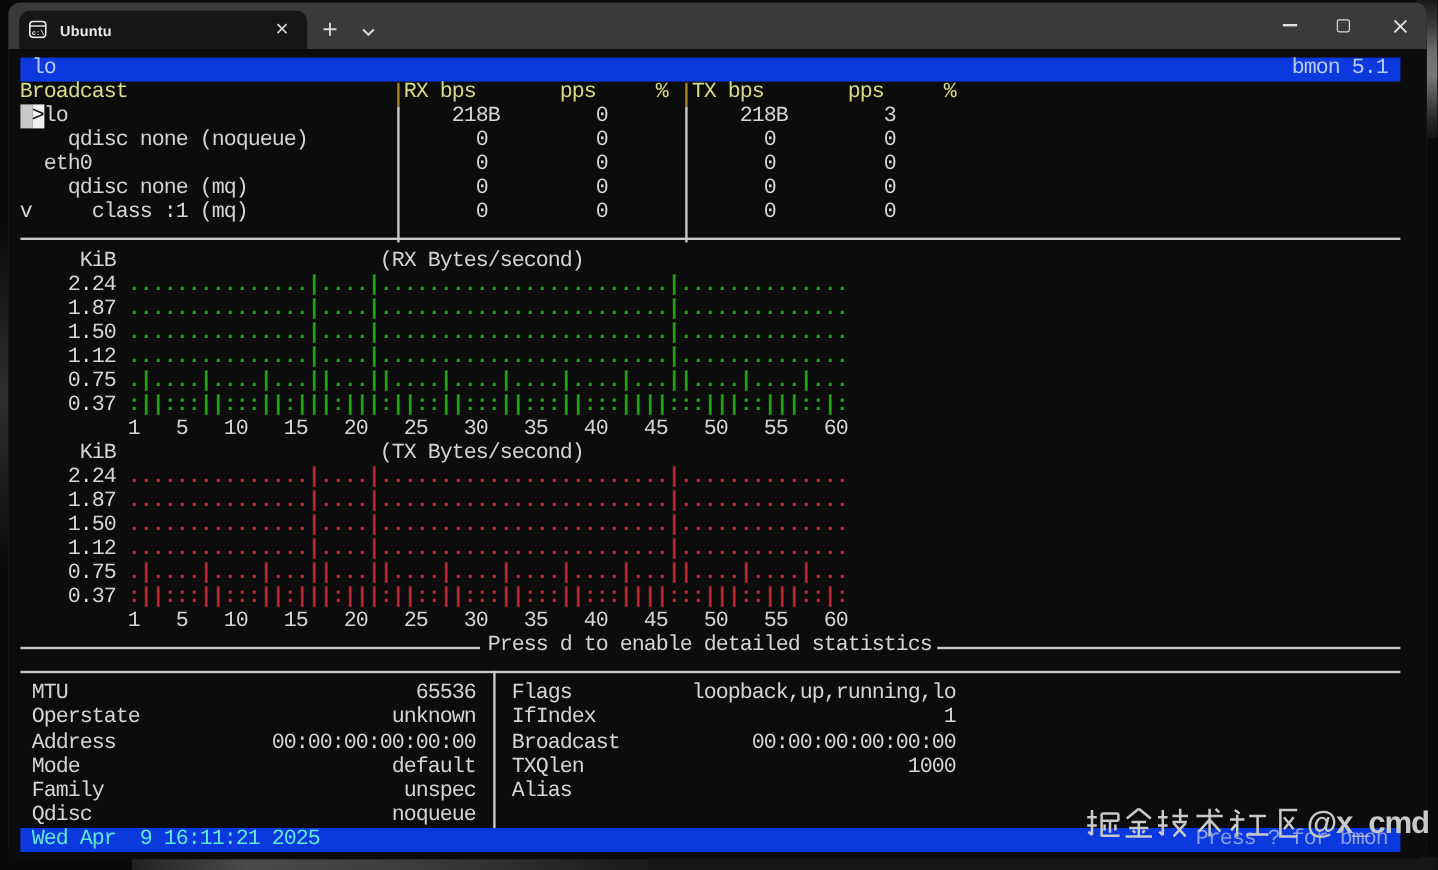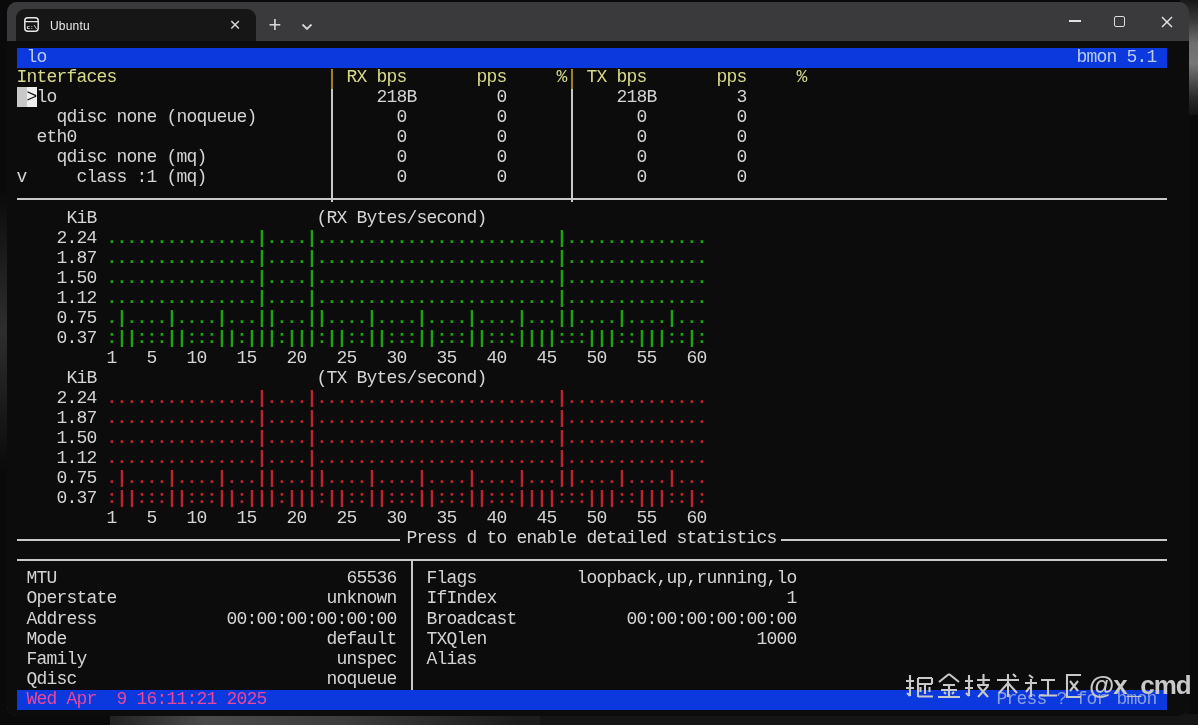--- a/index.html
+++ b/index.html
@@ -1,19 +1,19 @@
 <!DOCTYPE html>
 <html><head><meta charset="utf-8"><style>
 html,body{margin:0;padding:0;}
 body{width:1198px;height:725px;background:#0a0a0a;position:relative;overflow:hidden;font-family:"Liberation Sans",sans-serif;}
 .bgblob{position:absolute;}
 .window{position:absolute;left:7px;top:2px;width:1182px;height:714px;background:#0c0c0c;border-radius:10px;box-shadow:inset 0 0 0 1px #333;overflow:hidden;}
 .titlebar{position:absolute;left:0;top:0;width:100%;height:39px;background:#3a3a3c;}
 .tab{position:absolute;left:9px;top:7px;width:240px;height:32px;background:#161617;border-radius:9px 9px 0 0;}
-.tabtitle{position:absolute;left:34px;top:10px;font-size:12px;font-weight:400;color:#e9e9e9;letter-spacing:0.2px;}
+.tabtitle{position:absolute;left:34px;top:10px;font-size:12px;font-weight:700;color:#e9e9e9;letter-spacing:0.2px;}
 .tabclose{position:absolute;left:208px;top:5px;width:22px;height:22px;color:#d5d5d5;font-size:14.5px;text-align:center;line-height:22px;}
 .newtab{position:absolute;left:256px;top:11px;width:24px;height:24px;color:#d8d8d8;font-size:22px;font-weight:400;text-align:center;line-height:24px;}
 .term{position:absolute;left:0;top:39px;right:0;bottom:0;background:#0c0c0c;}
 pre.grid{position:absolute;left:9.5px;top:45.2px;margin:0;font-family:"Liberation Mono",monospace;font-size:18px;letter-spacing:-0.802px;line-height:20.05px;color:#d4d4d4;z-index:3;}
 .bar{position:absolute;left:9.5px;width:1150px;height:20.05px;background:#0b39dd;z-index:1;}
 .vline{position:absolute;width:2px;z-index:2;}
 .hline{position:absolute;height:2px;background:#c9c9c9;z-index:2;}
 </style></head>
 <body>
 
@@ -52,21 +52,21 @@
 <div class="hline" style="left:9.5px;top:195.8px;width:1150px;"></div>
     <div class="hline" style="left:9.5px;top:536.6px;width:383px;"></div>
     <div class="hline" style="left:773.5px;top:536.6px;width:386px;"></div>
     <div class="hline" style="left:9.5px;top:556.7px;width:1150px;"></div>
 <div class="vline" style="left:323.5px;top:66.5px;height:20.1px;background:#9f8225;"></div>
     <div class="vline" style="left:323.5px;top:86.5px;height:113.3px;background:#c9c9c9;"></div>
     <div class="vline" style="left:563.5px;top:66.5px;height:20.1px;background:#9f8225;"></div>
     <div class="vline" style="left:563.5px;top:86.5px;height:113.3px;background:#c9c9c9;"></div>
     <div class="vline" style="left:403.5px;top:556.7px;height:131.3px;background:#c9c9c9;"></div>
 <pre class="grid"><span style="color:#b9cbf2;"> lo                                                                                                       bmon 5.1 </span>
-<span style="color:#d8d98a;">Interfaces                       RX bps       pps     %  TX bps       pps     %                                    </span>
+<span style="color:#d8d98a;">Broadcast                       RX bps       pps     %  TX bps       pps     %                                    </span>
 <span style="background:#c9c9c9;"> </span><span style="color:#0c0c0c;background:#efefef;">&gt;</span>lo                                218B        0           218B        3                                          
     qdisc none (noqueue)              0         0             0         0                                          
   eth0                                0         0             0         0                                          
     qdisc none (mq)                   0         0             0         0                                          
 v     class :1 (mq)                   0         0             0         0                                          
                                                                                                                    
      KiB                      (RX Bytes/second)                                                                    
     2.24 <span style="color:#1aa511;font-weight:700;">...............|....|........................|..............</span>                                              
     1.87 <span style="color:#1aa511;font-weight:700;">...............|....|........................|..............</span>                                              
     1.50 <span style="color:#1aa511;font-weight:700;">...............|....|........................|..............</span>                                              
@@ -83,21 +83,21 @@
     0.37 <span style="color:#bd2430;font-weight:700;">:||:::||:::||:|||:|||:||::||:::||:::||:::||||:::|||::|||::|:</span>                                              
          1   5   10   15   20   25   30   35   40   45   50   55   60                                              
                                        Press d to enable detailed statistics                                       
                                                                                                                    
  MTU                             65536   Flags          loopback,up,running,lo                                     
  Operstate                     unknown   IfIndex                             1                                     
  Address             00:00:00:00:00:00   Broadcast           00:00:00:00:00:00                                     
  Mode                          default   TXQlen                           1000                                     
  Family                         unspec   Alias                                                                     
  Qdisc                         noqueue                                                                             
-<span style="color:#ec4899;"> Wed Apr  9 16:11:21 2025 </span>                                                                        <span style="color:#8a9ee4;">Press ? for bmon </span></pre>
+<span style="color:#5eead4;"> Wed Apr  9 16:11:21 2025 </span>                                                                        <span style="color:#8a9ee4;">Press ? for bmon </span></pre>
 </div>
 <div style="position:absolute;left:905px;top:670px;z-index:9;white-space:nowrap;">
 <span style="display:inline-block;"><svg width="180" height="34" viewBox="0 0 180 34" style="vertical-align:top;">
 <g fill="none" stroke="#c9c9c9" stroke-width="2.1" stroke-linecap="butt">
 <path d="M5,5 V26 M1,11 H9 M1,18 H9 M5,26 L2,23"></path>
 <path d="M13,8 H27 M13,8 V27 M27,8 V14 M13,14 H27 M20,14 V24 M15.5,17 V22 M24.5,17 V22 M13,26.5 H28"></path>
 <path d="M44,4 L34,12 M44,4 L54,12 M38,15 H50 M36,20 H52 M33,27 H55 M44,14 V26 M39,22 L41,24 M49,22 L47,24"></path>
 <path d="M64,5 V26 M60,11 H68 M60,18 H68 M64,26 L61,23 M72,10 H85 M78.5,4 V14 M72,15 H84 M73,16 L83,27 M83,16 L73,27"></path>
 <path d="M92,10 H114 M103,4 V27 M103,13 L94,23 M103,13 L112,23 M108,4 L111,7"></path>
 <path d="M124,5 L128,8 M126,9 V27 M120,13 H132 M125,17 L121,22 M136,10 H150 M143,10 V25 M134,25.5 H152"></path>

